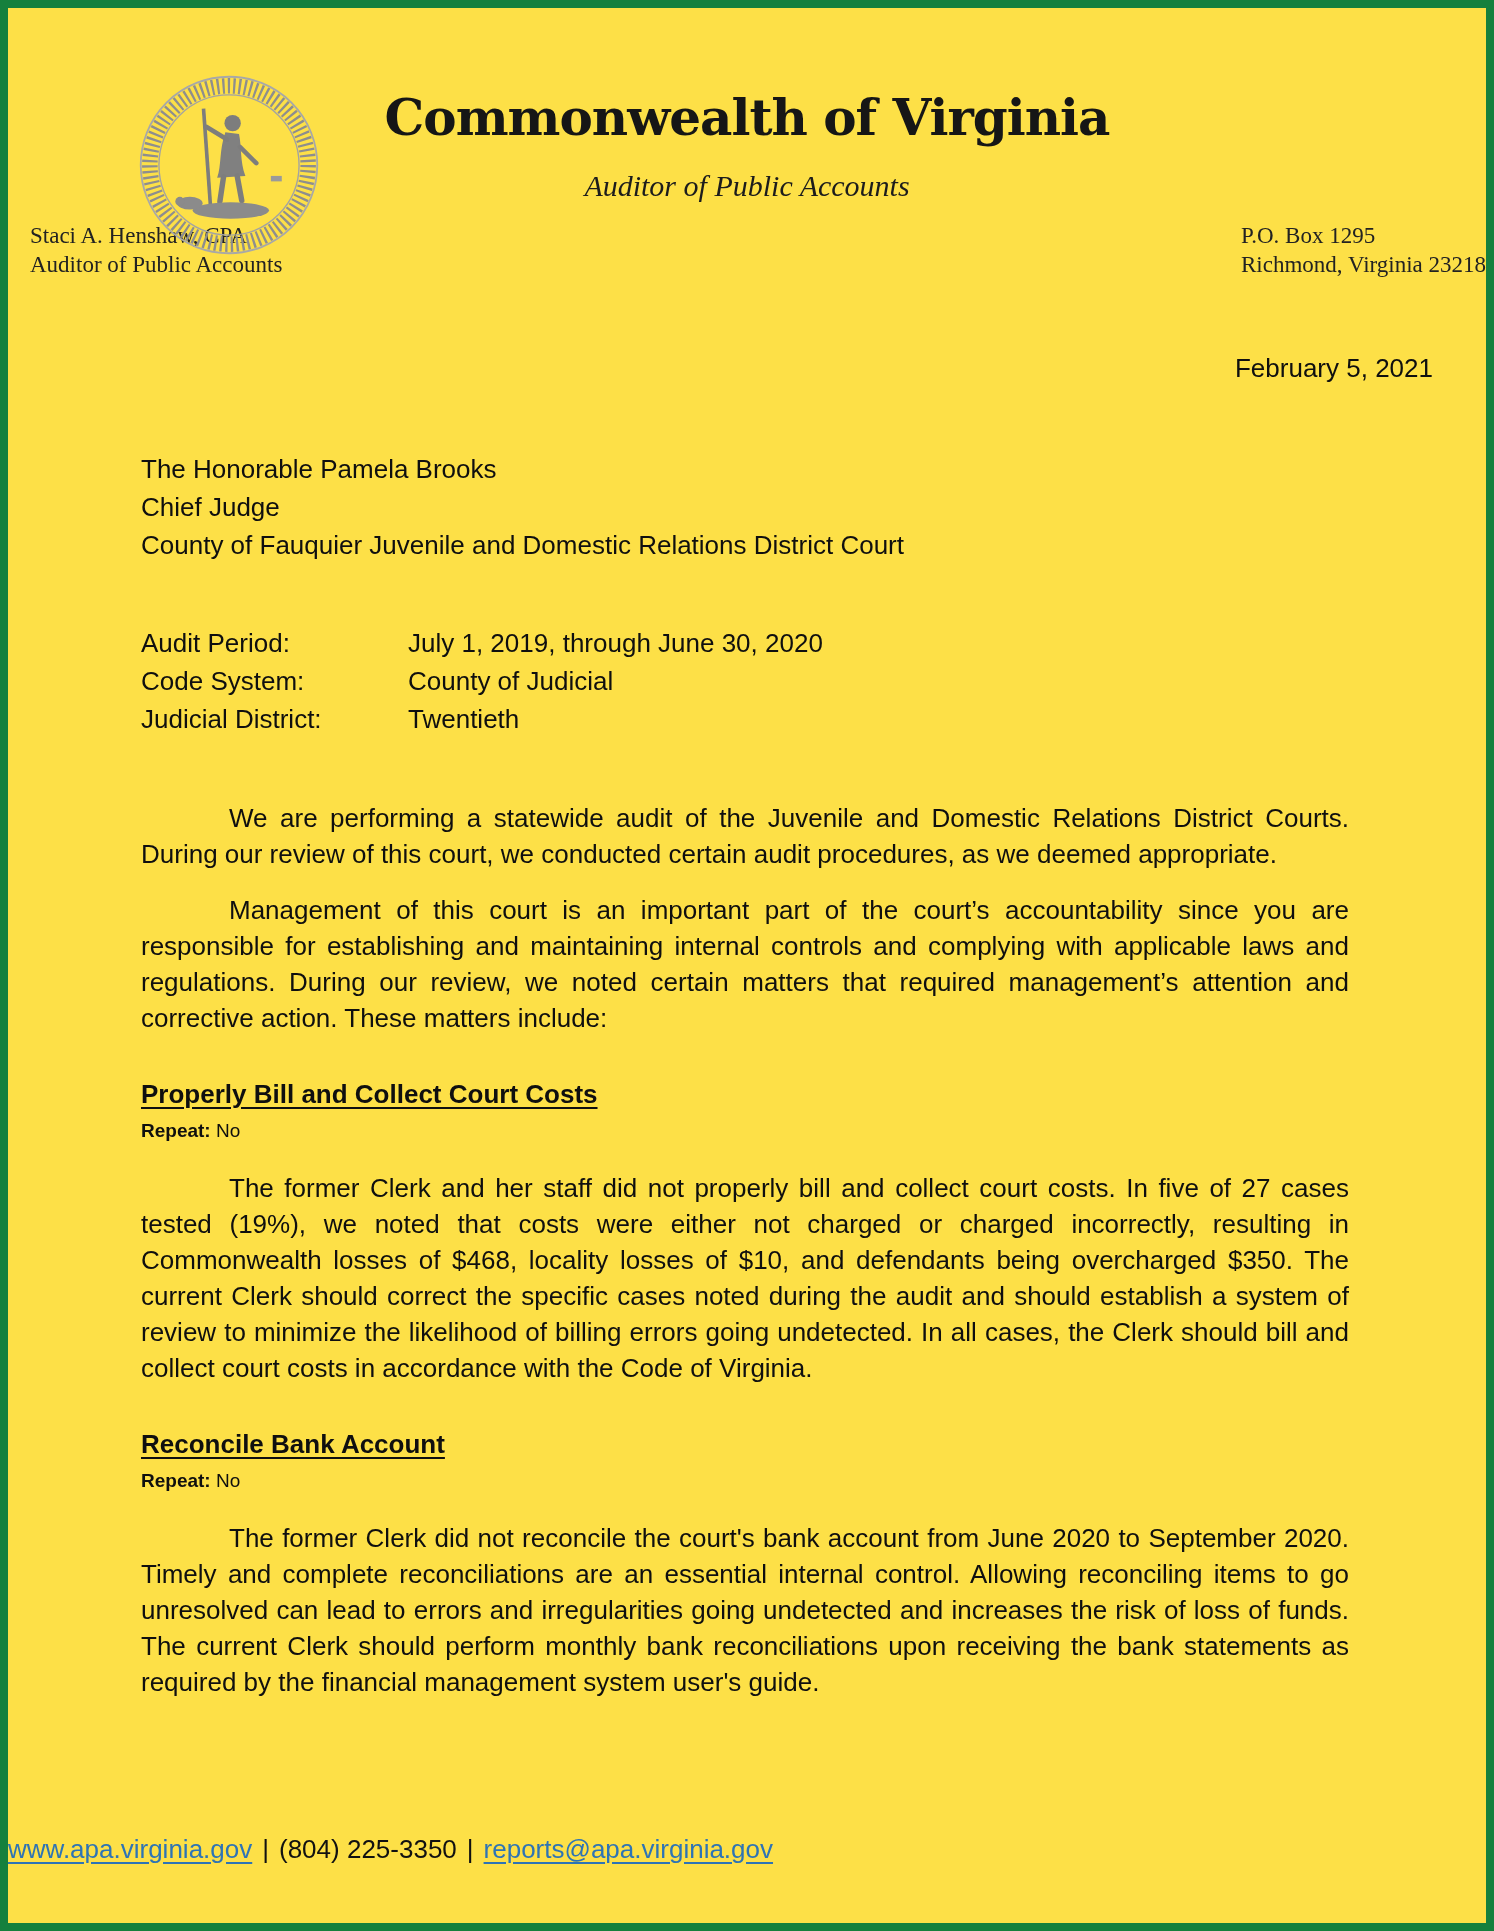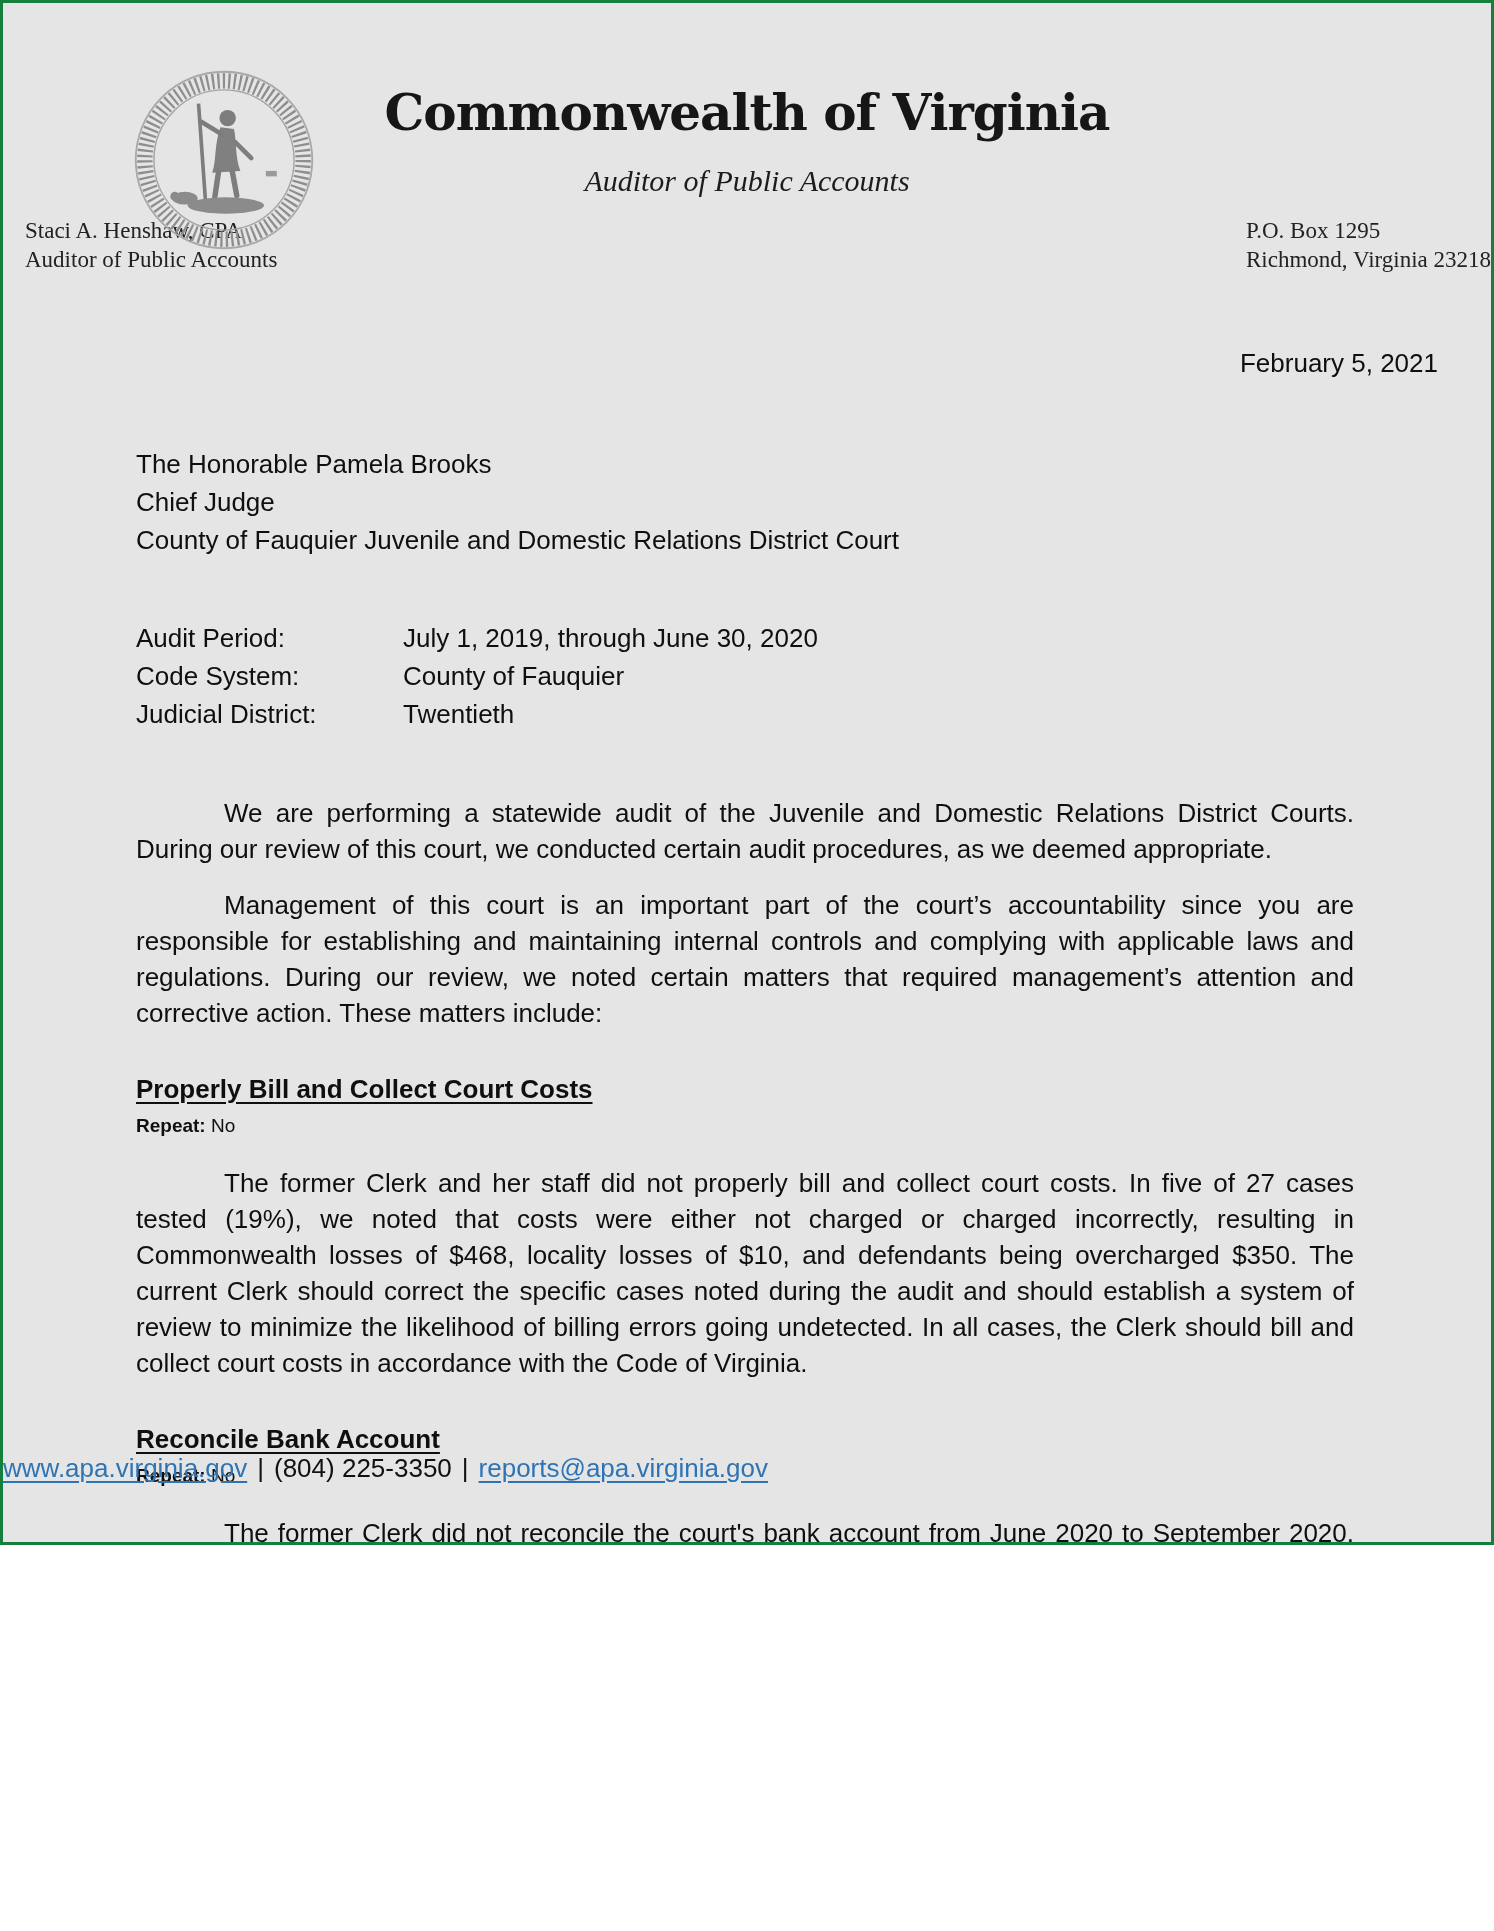--- a/index.html
+++ b/index.html
@@ -4,23 +4,23 @@
 <style>
   * { margin: 0; padding: 0; box-sizing: border-box; }
   html, body { background: #ffffff; }
   body {
     width: 1494px; height: 1931px;
     font-family: "Liberation Sans", sans-serif;
     color: #0f0f0f;
     position: relative;
   }
   .page {
-    width: 1494px; height: 1545px;
-    border: 3px solid #15803d;
-    background: #e5e5e5;
+    width: 1494px; height: 1931px;
+    border: 8px solid #15803d;
+    background: #fde047;
     position: relative;
     overflow: hidden;
   }
   .content { padding: 0 137px 0 133px; }
 
   
   .letterhead { position: relative; padding-top: 64px; min-height: 240px; }
   .seal {
     position: absolute; left: 130px; top: 66px;
     width: 182px; height: 182px;
@@ -142,21 +142,21 @@
       <div>County of Fauquier Juvenile and Domestic Relations District Court</div>
     </div>
 
     <div class="audit-info">
       <div class="audit-row">
         <div class="audit-label">Audit Period:</div>
         <div>July 1, 2019, through June 30, 2020</div>
       </div>
       <div class="audit-row">
         <div class="audit-label">Code System:</div>
-        <div>County of Fauquier</div>
+        <div>County of Judicial</div>
       </div>
       <div class="audit-row">
         <div class="audit-label">Judicial District:</div>
         <div>Twentieth</div>
       </div>
     </div>
 
     <p class="body-para first-para">We are performing a statewide audit of the Juvenile and Domestic Relations District Courts. During our review of this court, we conducted certain audit procedures, as we deemed appropriate.</p>
     <p class="body-para">Management of this court is an important part of the court’s accountability since you are responsible for establishing and maintaining internal controls and complying with applicable laws and regulations.  During our review, we noted certain matters that required management’s attention and corrective action.  These matters include:</p>
 

